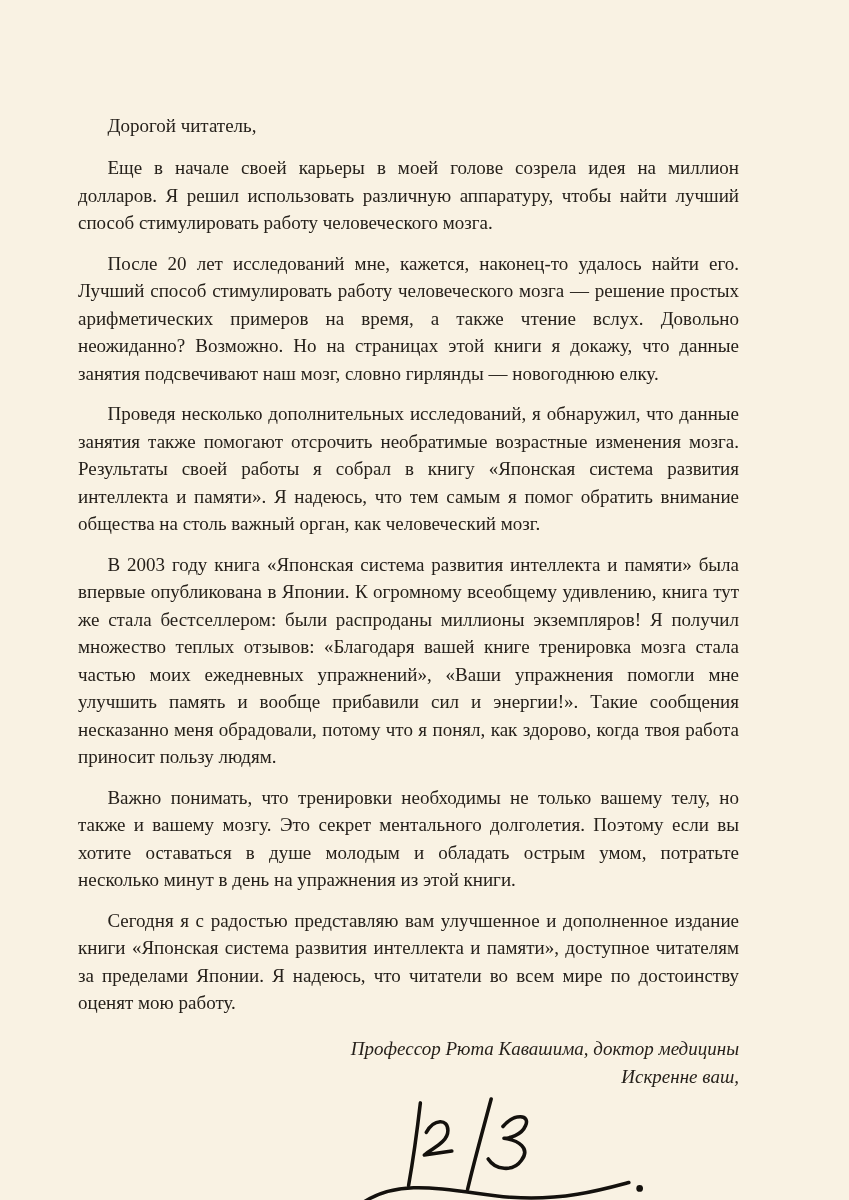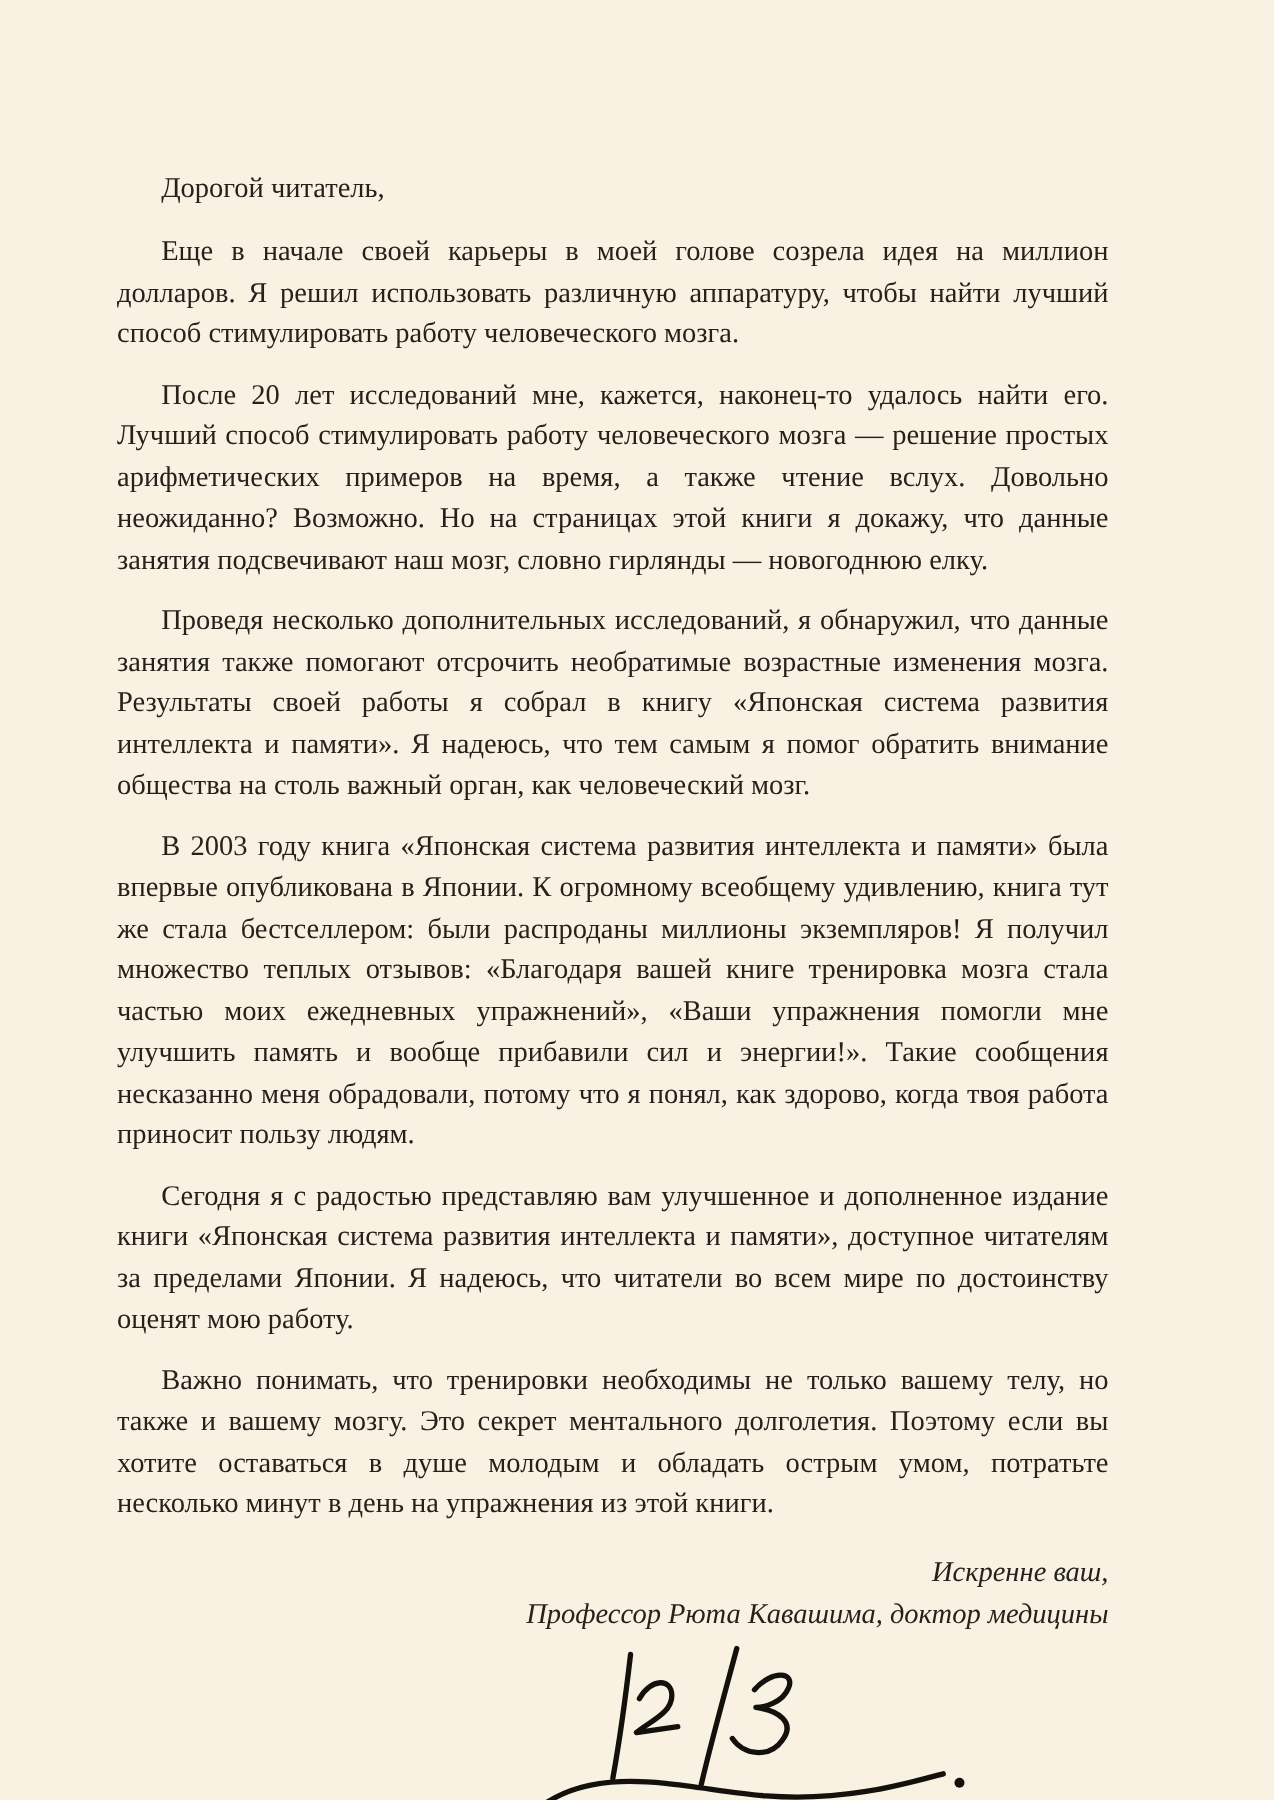--- a/index.html
+++ b/index.html
@@ -63,26 +63,26 @@
 <body>
 
 <div class="page">
 
   <p class="salutation">Дорогой читатель,</p>
 
   <p class="para">Еще в начале своей карьеры в моей голове созрела идея на миллион долларов. Я решил использовать различную аппаратуру, чтобы найти лучший способ стимулировать работу человеческого мозга.</p>
   <p class="para">После 20 лет исследований мне, кажется, наконец-то удалось найти его. Лучший способ стимулировать работу человеческого мозга — решение простых арифметических примеров на время, а также чтение вслух. Довольно неожиданно? Возможно. Но на страницах этой книги я докажу, что данные занятия подсвечивают наш мозг, словно гирлянды — новогоднюю елку.</p>
   <p class="para">Проведя несколько дополнительных исследований, я обнаружил, что данные занятия также помогают отсрочить необратимые возрастные изменения мозга. Результаты своей работы я собрал в книгу «Японская система развития интеллекта и памяти». Я надеюсь, что тем самым я помог обратить внимание общества на столь важный орган, как человеческий мозг.</p>
   <p class="para">В 2003 году книга «Японская система развития интеллекта и памяти» была впервые опубликована в Японии. К огромному всеобщему удивлению, книга тут же стала бестселлером: были распроданы миллионы экземпляров! Я получил множество теплых отзывов: «Благодаря вашей книге тренировка мозга стала частью моих ежедневных упражнений», «Ваши упражнения помогли мне улучшить память и вообще прибавили сил и энергии!». Такие сообщения несказанно меня обрадовали, потому что я понял, как здорово, когда твоя работа приносит пользу людям.</p>
+  <p class="para">Важно понимать, что тренировки необходимы не только вашему телу, но также и вашему мозгу. Это секрет ментального долголетия. Поэтому если вы хотите оставаться в душе молодым и обладать острым умом, потратьте несколько минут в день на упражнения из этой книги.</p>
   <p class="para">Сегодня я с радостью представляю вам улучшенное и дополненное издание книги «Японская система развития интеллекта и памяти», доступное читателям за пределами Японии. Я надеюсь, что читатели во всем мире по достоинству оценят мою работу.</p>
-  <p class="para">Важно понимать, что тренировки необходимы не только вашему телу, но также и вашему мозгу. Это секрет ментального долголетия. Поэтому если вы хотите оставаться в душе молодым и обладать острым умом, потратьте несколько минут в день на упражнения из этой книги.</p>
 
   <div class="signoff">
+    <p>Профессор Рюта Кавашима, доктор медицины</p>
     <p>Искренне ваш,</p>
-    <p>Профессор Рюта Кавашима, доктор медицины</p>
   </div>
 
   <div class="signature-wrap">
     <svg viewBox="0 0 320 120" xmlns="http://www.w3.org/2000/svg">
       <g fill="none" stroke="#14110d" stroke-width="3.6" stroke-linecap="round" stroke-linejoin="round">
 
         <path d="M 78 6 C 75 32, 71 62, 66 90"></path>
 
         <path d="M 84 36 C 92 22, 106 22, 106 34 C 106 46, 90 52, 82 59 L 110 55"></path>
 

